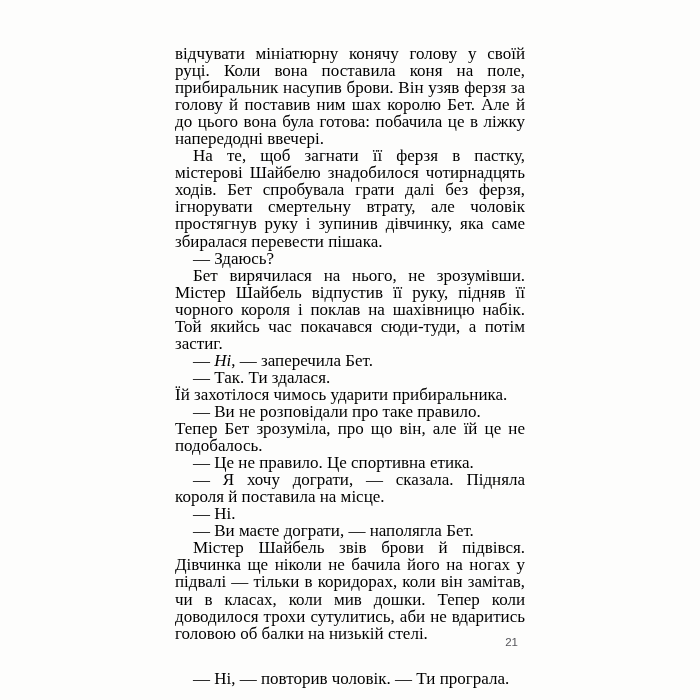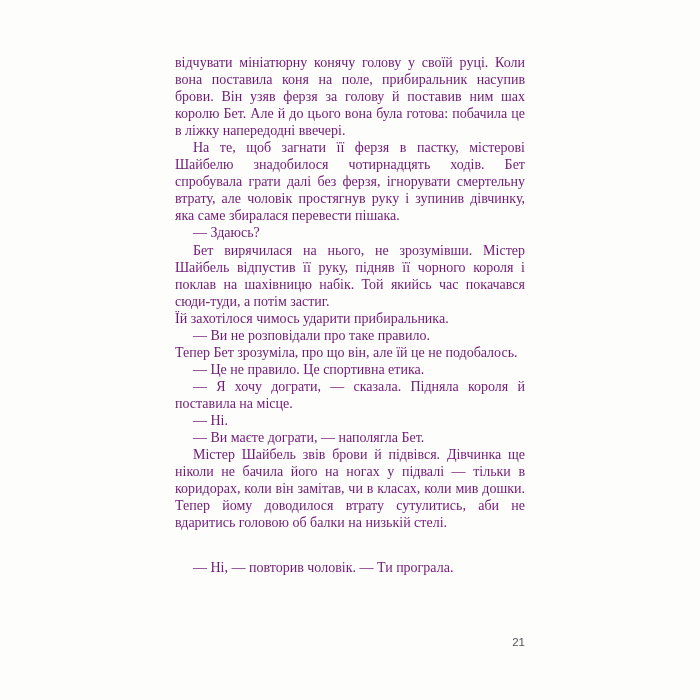--- a/index.html
+++ b/index.html
@@ -16,25 +16,25 @@
   .page {
     position: relative;
     width: 700px;
     height: 700px;
     background: #fdfdfc;
     box-sizing: border-box;
   }
   .text-block {
     position: absolute;
     left: 175px;
-    top: 54px;
+    top: 45px;
     width: 350px;
-    font-size: 14px;
+    font-size: 17px;
     line-height: 17.05px;
-    color: #701a75;
+    color: #000000;
     text-align: justify;
     text-justify: inter-word;
     -webkit-font-smoothing: antialiased;
   }
   .para {
     margin: 0;
     text-indent: 18px;
     text-align: justify;
   }
   .para.noindent {
@@ -45,21 +45,21 @@
   }
   .para:last-child {
     text-align: left;
     margin-top: 28px;
   }
   .it {
     font-style: italic;
   }
   .folio {
     position: absolute;
-    left: 175px;
+    left: 168px;
     top: 636px;
     width: 350px;
     text-align: right;
     font-size: 11.5px;
     color: #55555a;
     font-family: Liberation Sans, sans-serif;
   }
 </style>
 </head>
 <body>
@@ -71,37 +71,39 @@
     <p class="para noindent">відчувати мініатюрну конячу голову у своїй руці. Коли вона поставила коня на поле, прибиральник насупив брови. Він узяв ферзя за голову й поставив ним шах королю Бет. Але й до цього вона була готова: побачила це в ліжку напередодні ввечері.</p>
 
     <p class="para">На те, щоб загнати її ферзя в пастку, містерові Шайбелю знадобилося чотирнадцять ходів. Бет спробувала грати далі без ферзя, ігнорувати смертельну втрату, але чоловік простягнув руку і зупинив дівчинку, яка саме збиралася перевести пішака.</p>
 
 
     <p class="para dialogue">— Здаюсь?</p>
 
 
     <p class="para">Бет вирячилася на нього, не зрозумівши. Містер Шайбель відпустив її руку, підняв її чорного короля і поклав на шахівницю набік. Той якийсь час покачався сюди-туди, а потім застиг.</p>
 
+    <p class="para dialogue"><span>— </span><span class="it">Ні</span><span>, — заперечила Бет.</span></p>
 
+    <p class="para dialogue">— Так. Ти здалася.</p>
 
     <p class="para noindent">Їй захотілося чимось ударити прибиральника.</p>
 
     <p class="para dialogue">— Ви не розповідали про таке правило.</p>
 
     <p class="para noindent">Тепер Бет зрозуміла, про що він, але їй це не подобалось.</p>
 
     <p class="para dialogue">— Це не правило. Це спортивна етика.</p>
 
     <p class="para dialogue">— Я хочу дограти, — сказала. Підняла короля й поставила на місце.</p>
 
     <p class="para dialogue">— Ні.</p>
 
     <p class="para dialogue">— Ви маєте дограти, — наполягла Бет.</p>
 
-    <p class="para">Містер Шайбель звів брови й підвівся. Дівчинка ще ніколи не бачила його на ногах у підвалі — тільки в коридорах, коли він замітав, чи в класах, коли мив дошки. Тепер йому доводилося втрату сутулитись, аби не вдаритись головою об балки на низькій стелі.</p>
+    <p class="para">Містер Шайбель звів брови й підвівся. Дівчинка ще ніколи не бачила його на ногах у підвалі — тільки в коридорах, коли він замітав, чи в класах, коли мив дошки. Тепер коли доводилося трохи сутулитись, аби не вдаритись головою об балки на низькій стелі.</p>
 
     <p class="para dialogue">— Ні, — повторив чоловік. — Ти програла.</p>
 
   </div>
 
   <div class="folio">21</div>
 
 </div>
 
 </body></html>

